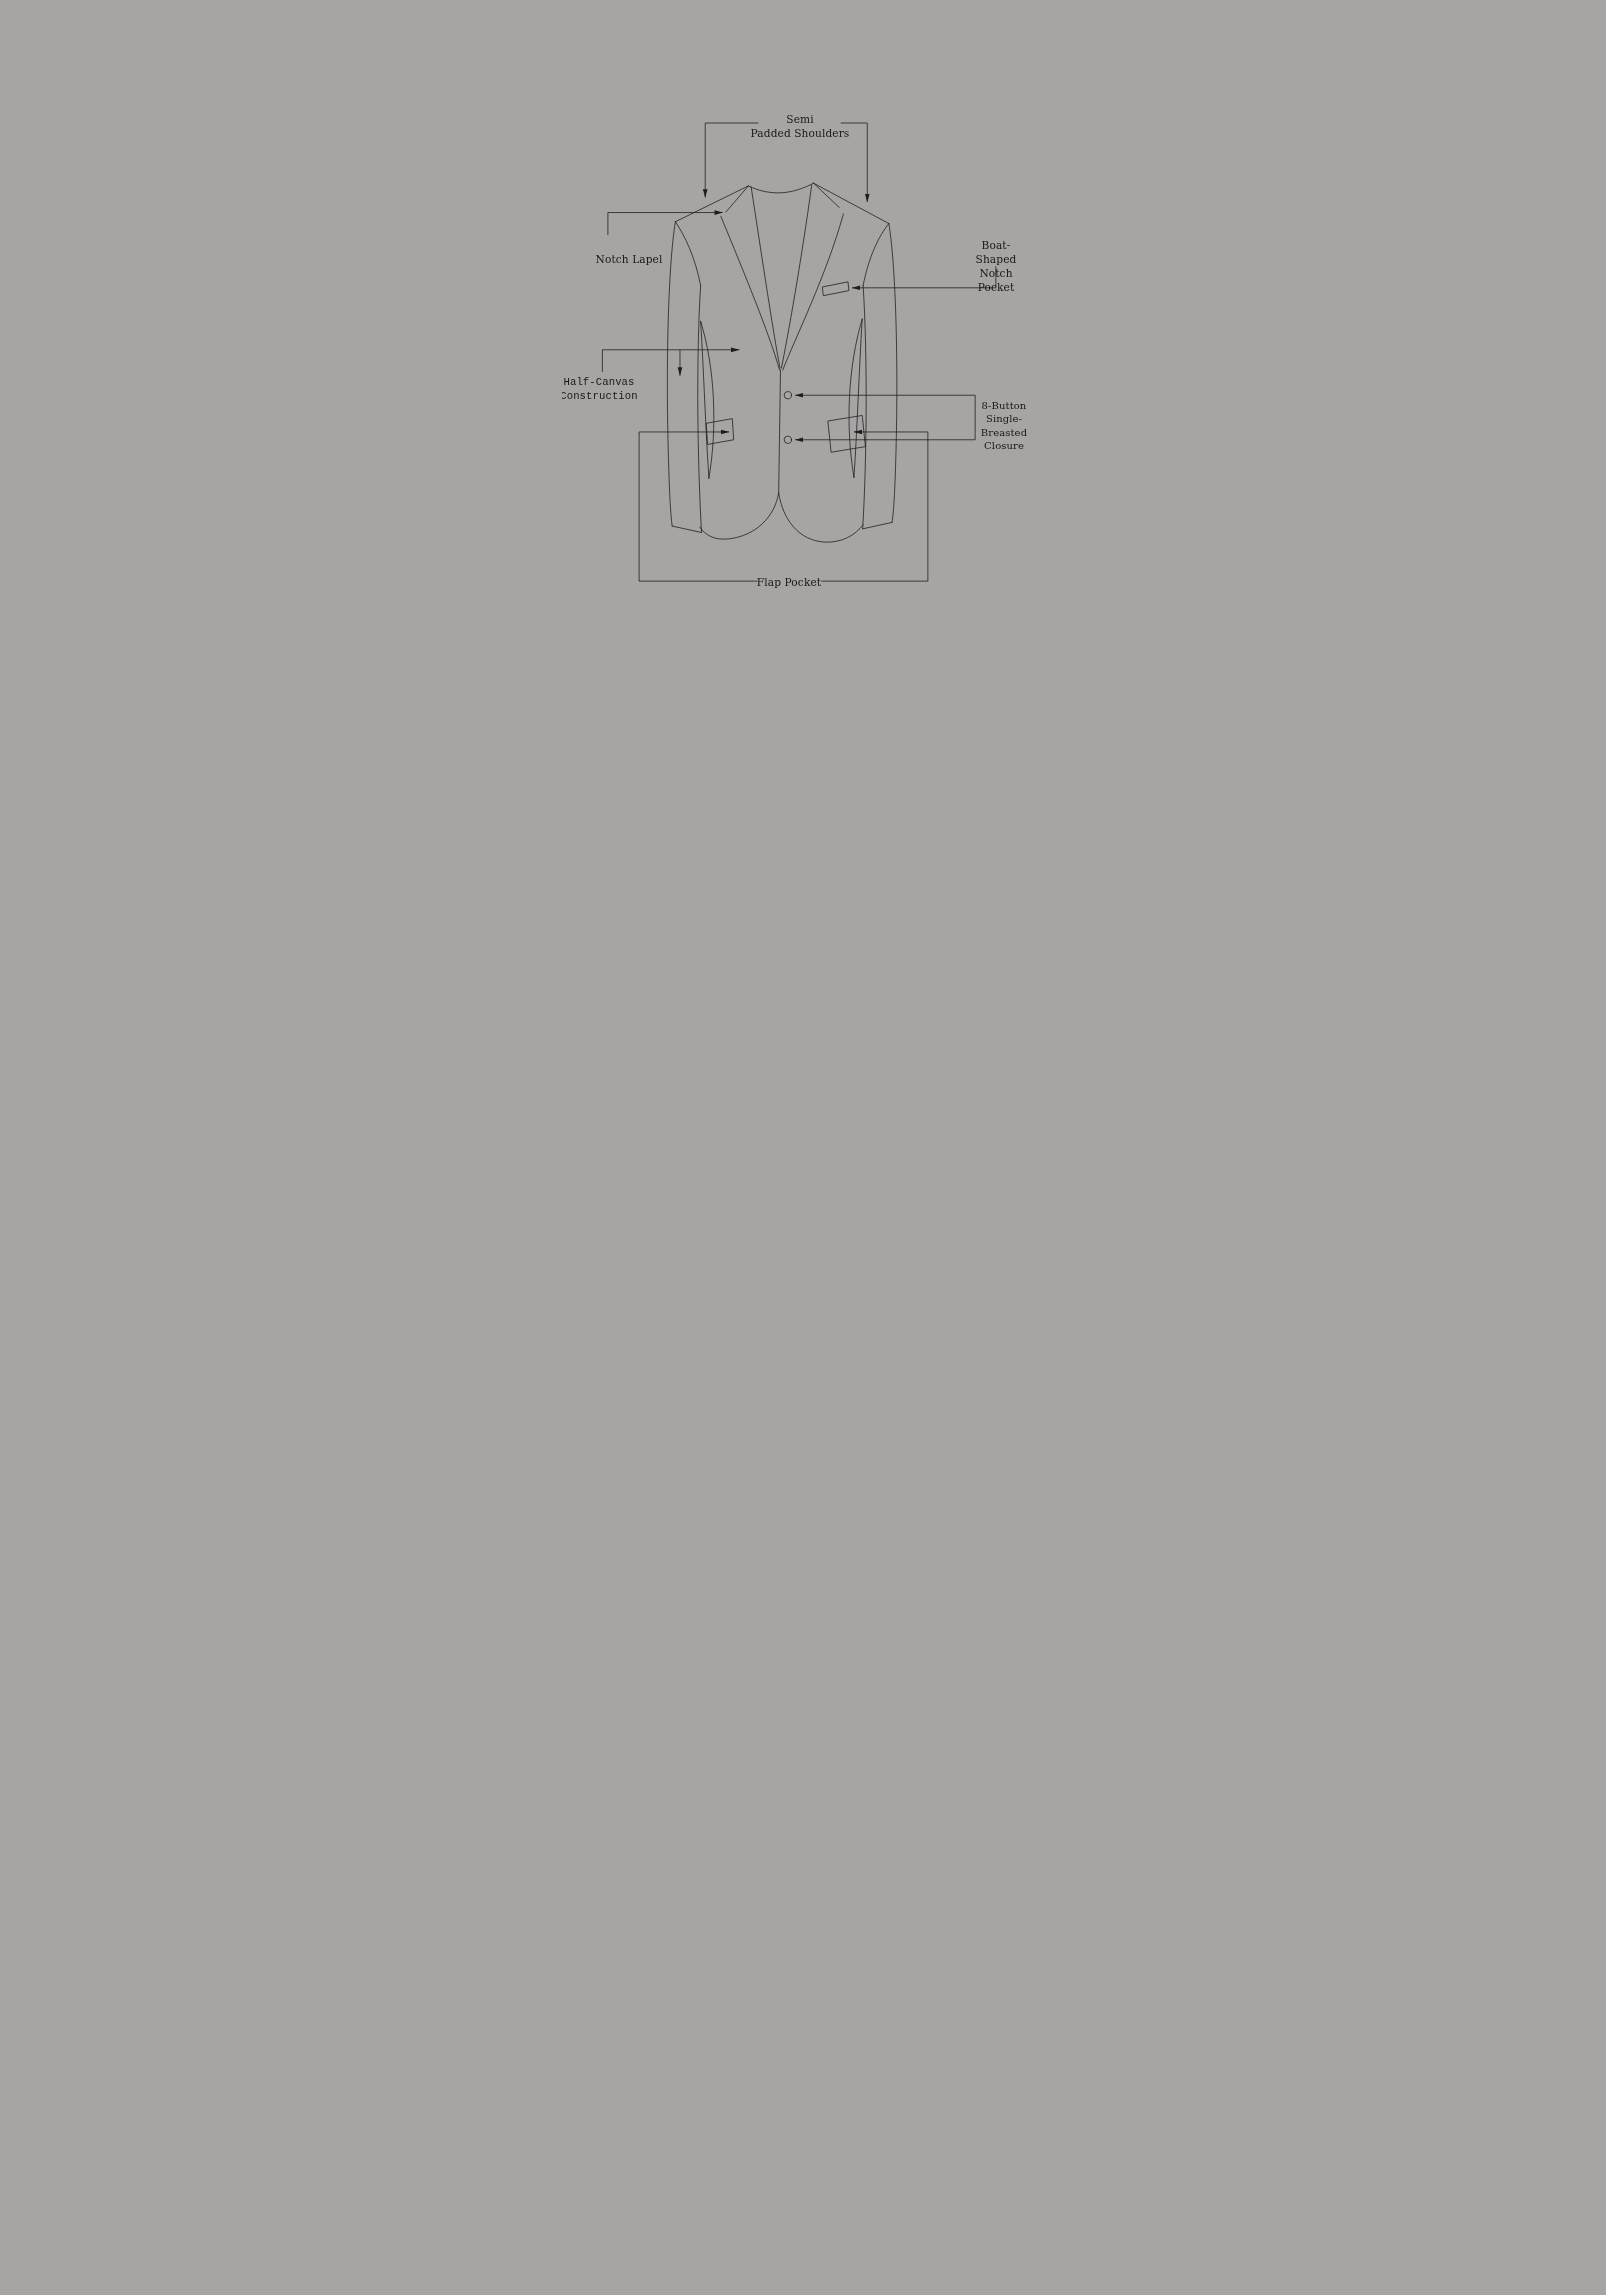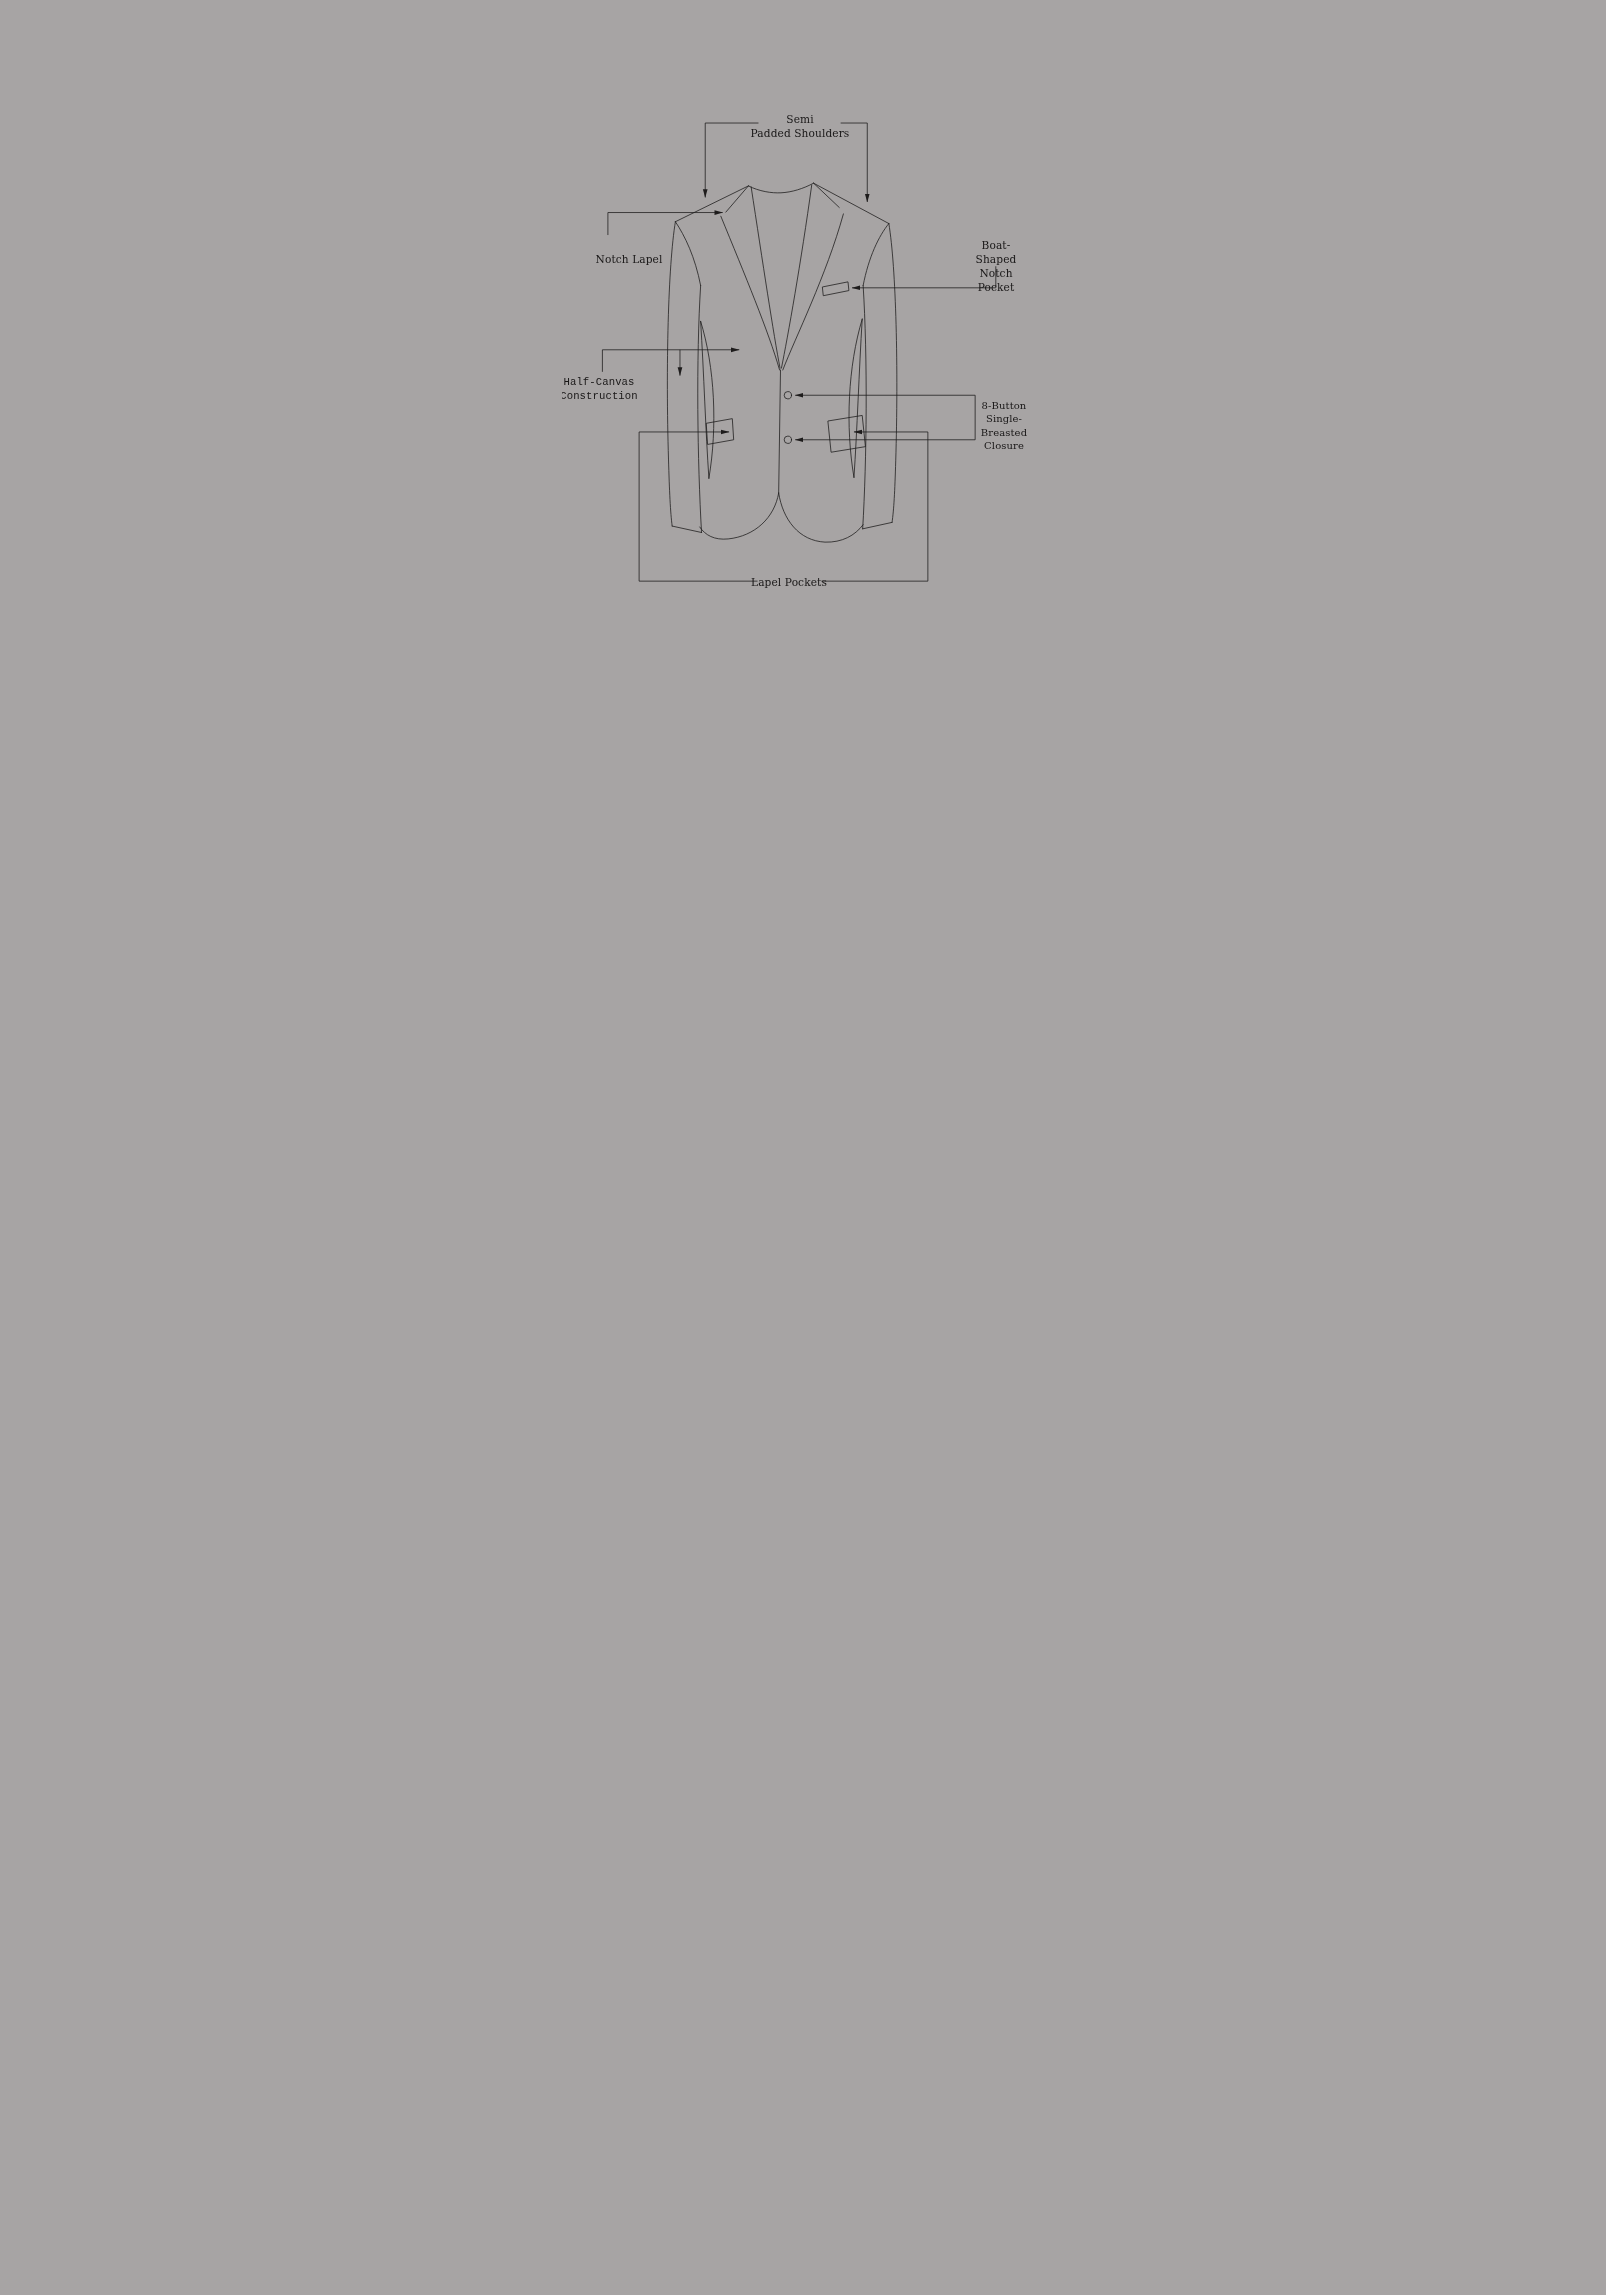--- a/index.html
+++ b/index.html
@@ -112,16 +112,16 @@
   <div class="label" style="left:434px; top:238px;">Boat-Shaped
 Notch Pocket</div>
 
   <div class="label" style="left:37px; top:375px;font-family:Liberation Mono, monospace;">Half-Canvas
 Construction</div>
 
   <div class="label small" style="left:442px; top:399px;">8-Button
 Single-Breasted
 Closure</div>
 
-  <div class="label" style="left:227px; top:575px;">Lapel Pockets</div>
+  <div class="label" style="left:227px; top:575px;">Flap Pocket</div>
 
 </div>
 
 
 </body></html>

